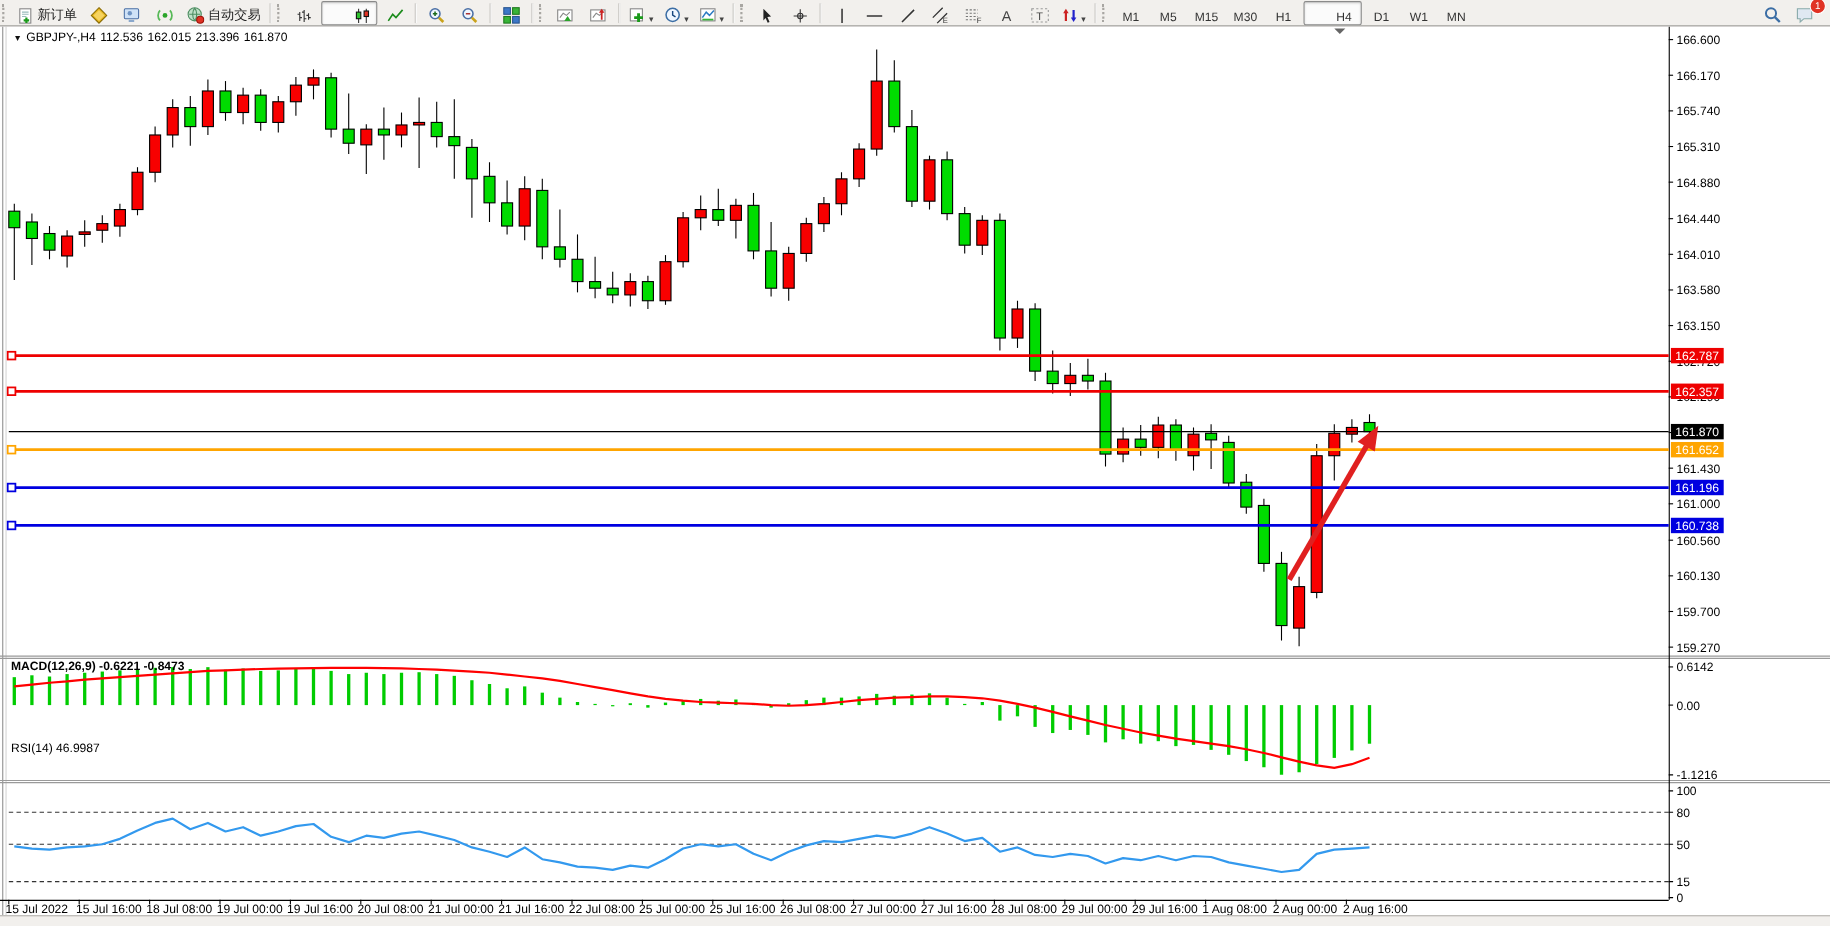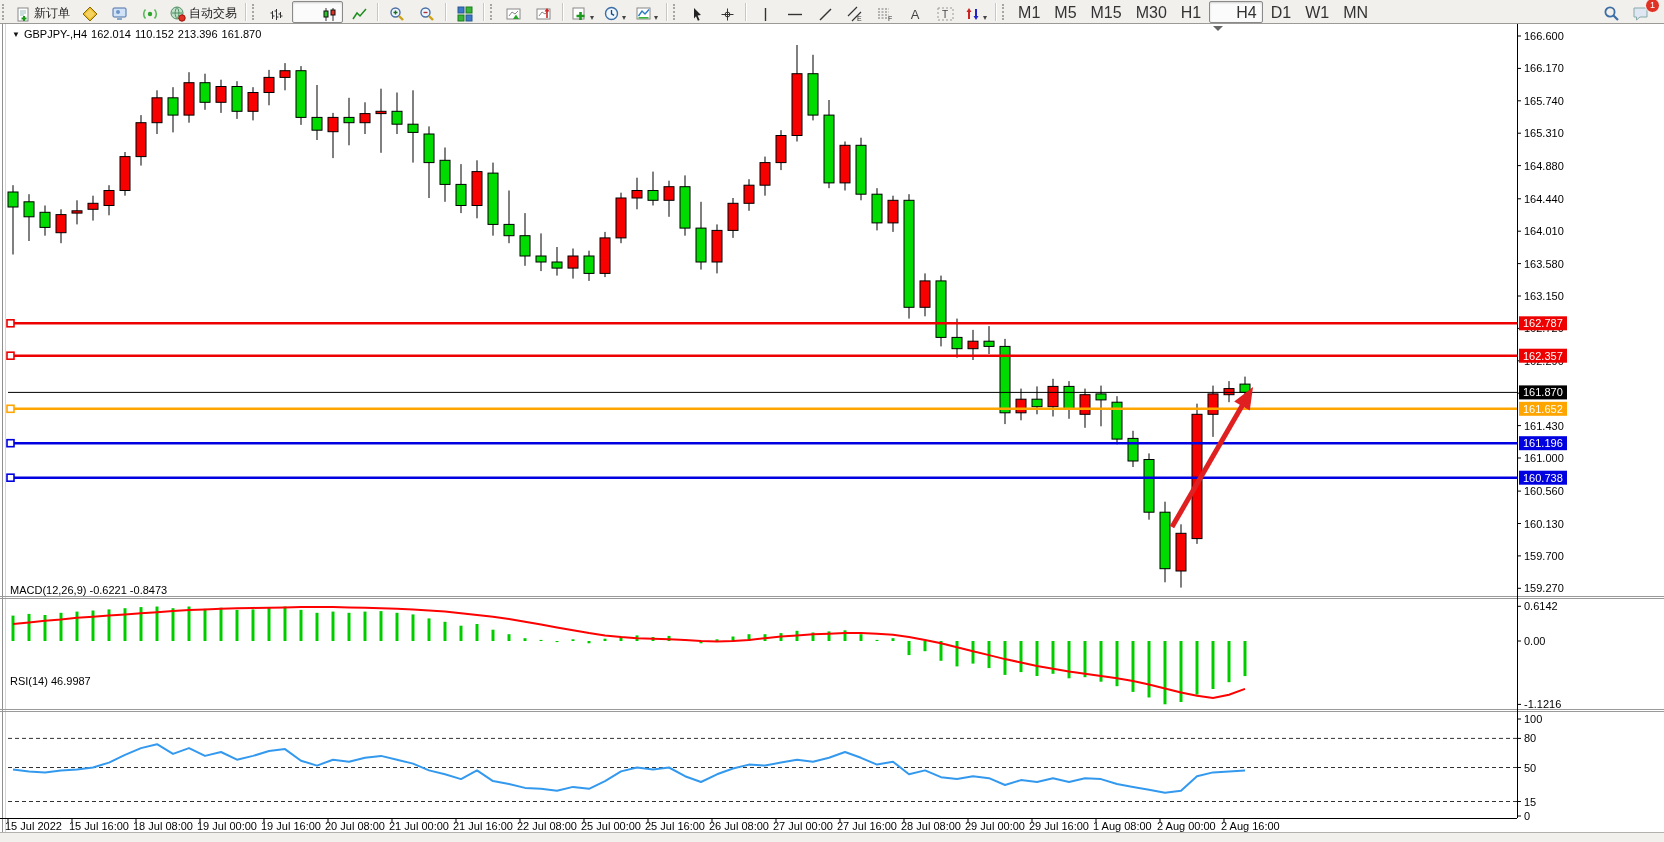--- a/index.html
+++ b/index.html
@@ -5,30 +5,30 @@
   html,body{margin:0;padding:0;background:#fff;}
   #app{position:relative;width:1664px;height:842px;font-family:"Liberation Sans",sans-serif;overflow:hidden;background:#fff;}
   
   #toolbar{position:absolute;top:0;left:0;width:1664px;height:23px;background:#f2f0ed;border-bottom:1px solid #9c9a96;display:flex;align-items:center;z-index:3;}
   .tbtn{height:20px;min-width:20px;display:flex;align-items:flex-end;justify-content:center;padding:0 3px;margin:0 1px;border:1px solid transparent;border-radius:2px;cursor:default;font-size:12px;color:#222;white-space:nowrap;}
   .tbtn.active{border:1px solid #8a8a8a;background:#fbfbfb;box-shadow:inset 0 1px 2px rgba(0,0,0,.18);padding-left:26px;}
   .tbtn .lbl{margin-left:3px;}
   .grip{width:5px;height:16px;margin:0 2px;border-left:2px dotted #a8a6a2;}
   .sep{width:1px;height:18px;background:#c9c7c3;border-right:1px solid #fff;margin:0 3px;}
   .caret{font-size:8px;color:#444;margin-left:2px;}
-  .tf{font-size:16px;color:#333;padding:0 5px;}
+  .tf{font-size:11px;color:#333;padding:0 5px;}
   #toolbar-right{margin-left:auto;display:flex;align-items:center;margin-right:8px;}
   #chat-wrap{position:relative;}
   #chat-badge{position:absolute;top:-4px;right:-6px;background:#e03224;color:#fff;border-radius:50%;width:13px;height:13px;font-size:9px;display:flex;align-items:center;justify-content:center;border:1px solid #fff;}
   
   #plot-svg{position:absolute;top:0;left:0;z-index:1;}
   .overlay{position:absolute;z-index:2;font-size:11px;color:#000;white-space:nowrap;}
   #chart-title{top:28px;left:12px;display:flex;align-items:center;gap:4px;}
   #chart-title .tri{font-size:8px;color:#111;}
-  #macd-label{top:584px;left:10px;}
+  #macd-label{top:600px;left:10px;font-weight:bold;}
   #rsi-label{top:675px;left:10px;}
   
   #statusbar{position:absolute;left:0;bottom:0;width:1664px;height:9px;background:#f2f0ed;border-top:1px solid #b3b1ad;z-index:3;}
 </style>
 </head>
 <body>
 
 <div id="app">
 
   <div id="toolbar">
@@ -624,22 +624,22 @@
       <text x="1157" y="830" font-size="11" font-family="Liberation Sans,sans-serif" fill="#000">2 Aug 00:00</text>
       <line x1="1224" y1="818" x2="1224" y2="822" stroke="#000"></line>
       <text x="1221" y="830" font-size="11" font-family="Liberation Sans,sans-serif" fill="#000">2 Aug 16:00</text>
       <line x1="1172" y1="527" x2="1244.9873194034635" y2="400.8490775742606" stroke="#e02020" stroke-width="5"></line>
       <polygon points="1253,387 1249.772670315284,410.5496145001601 1234.1924580442405,401.53534882905655" fill="#e02020"></polygon>
     </svg>
 
   <div class="overlay" id="chart-title">
     <span class="tri">▼</span>
     <span>GBPJPY-,H4</span>
-    <span>162.014</span>
-    <span>110.152</span>
+    <span>112.536</span>
+    <span>162.015</span>
     <span>213.396</span>
     <span>161.870</span>
   </div>
 
   <div class="overlay" id="macd-label">
     <span>MACD(12,26,9)</span>
     <span>-0.6221</span>
     <span>-0.8473</span>
   </div>
 

